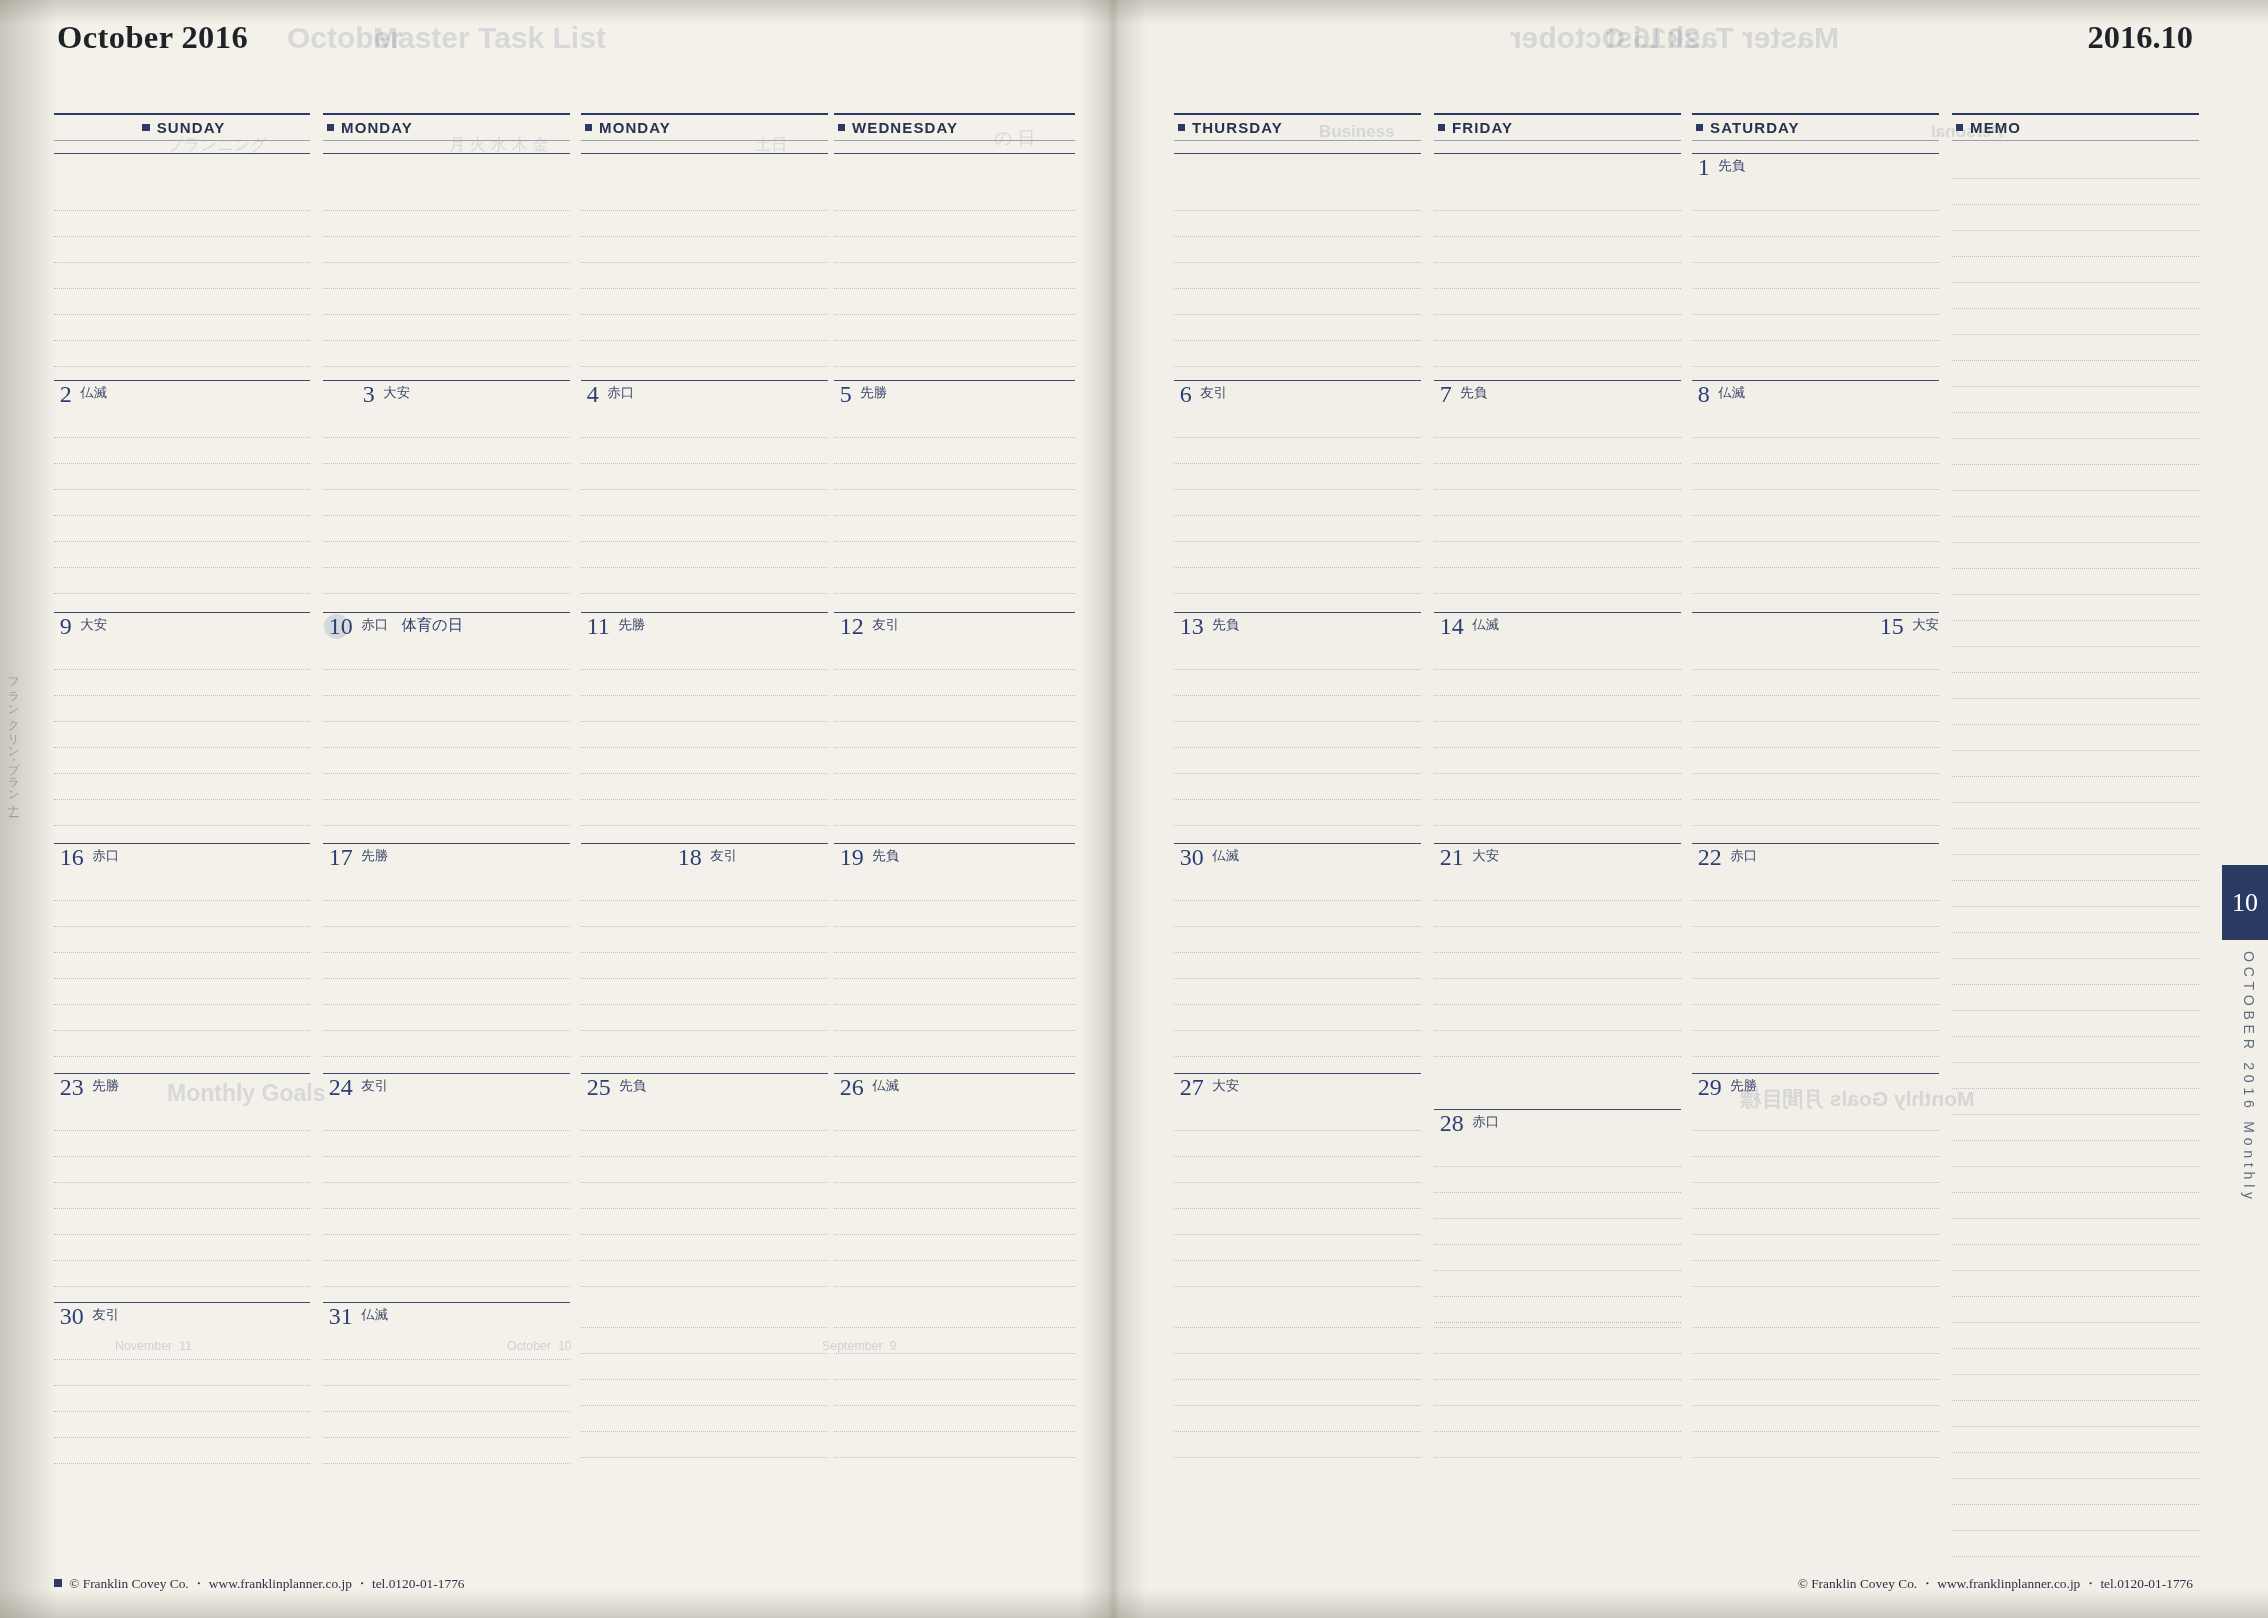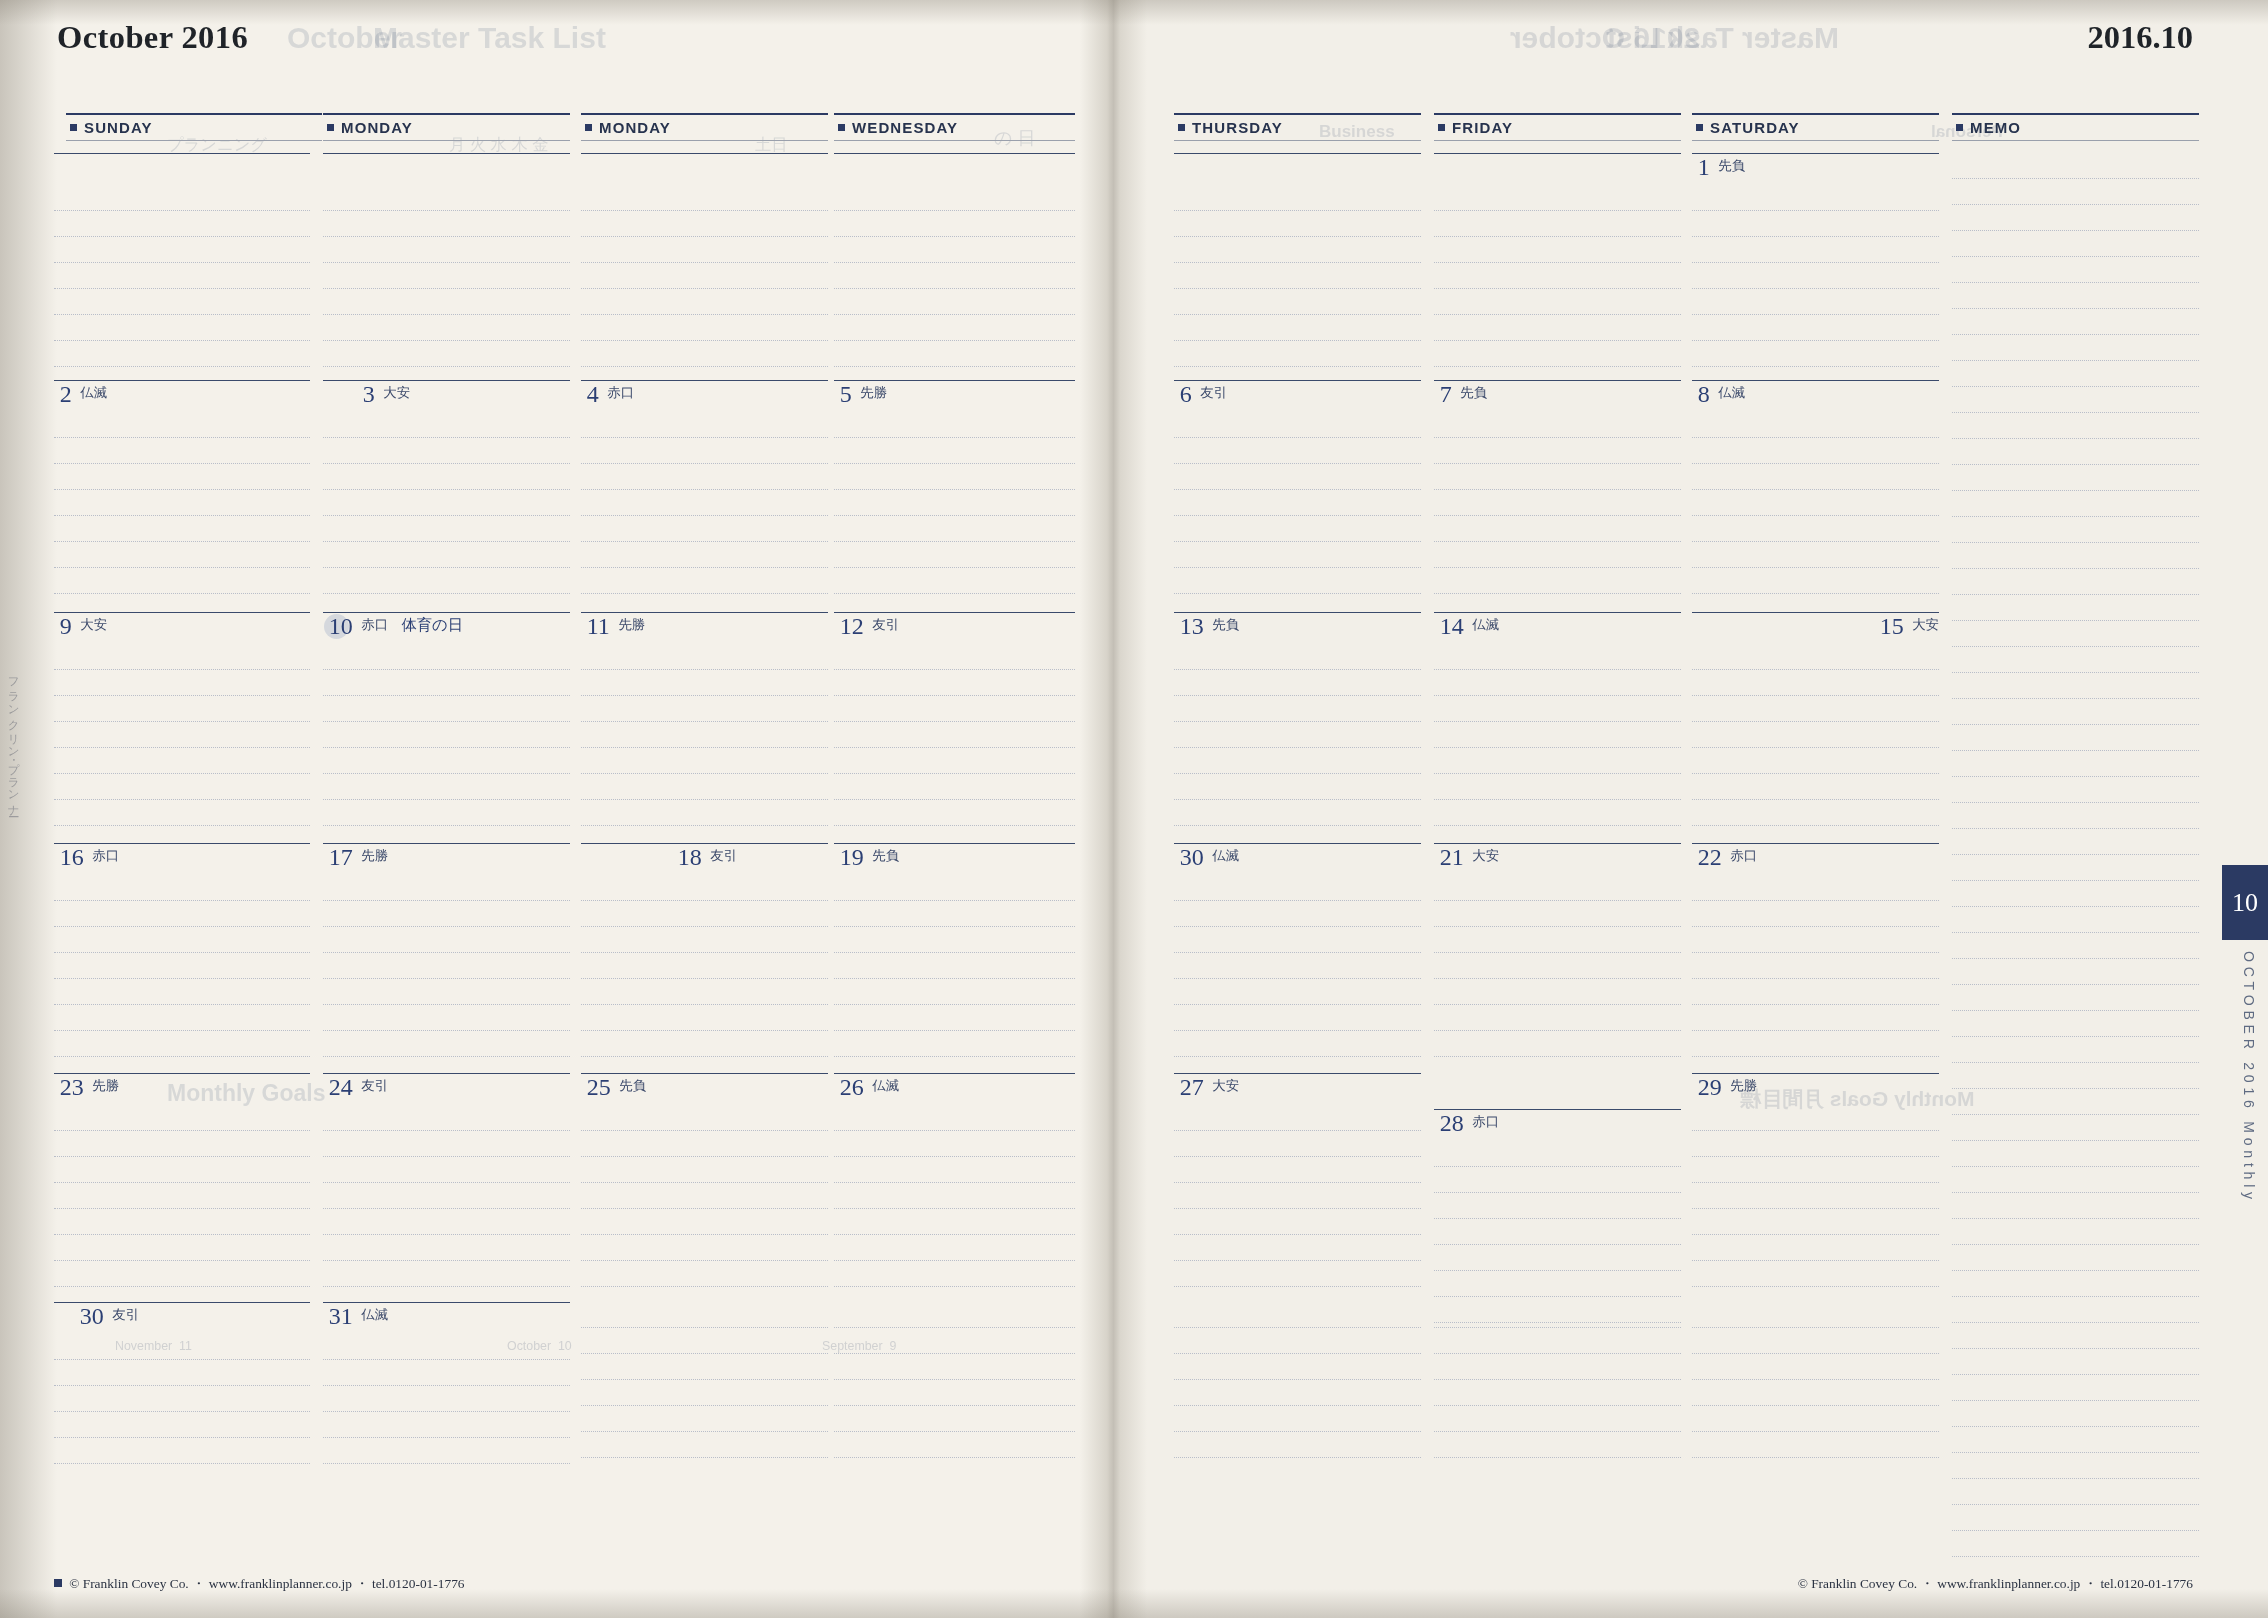--- a/index.html
+++ b/index.html
@@ -237,21 +237,21 @@
   <div class="ghost ghost-flip" style="left:1740px; top:1085px; font-size:21px;">Monthly Goals  月間目標</div>
   <div class="ghost" style="left:167px; top:134px; font-size:16.3px; font-weight:normal;">プランニング</div>
   <div class="ghost" style="left:449px; top:134px; font-size:16.3px; font-weight:normal;">月 火 水 木 金</div>
   <div class="ghost" style="left:755px; top:134px; font-size:16.3px; font-weight:normal;">土日</div>
   <div class="ghost" style="left:994px; top:126px; font-size:18px; font-weight:normal;">の 日</div>
 
   <div class="title-left">October 2016</div>
   <div class="title-right">2016.10</div>
 
   <div id="grid">
-      <div class="col" style="left: 66px; width: 256px;">
+      <div class="col" style="left: 54px; width: 256px; text-align: center;">
         <div class="col-head"><span class="sq"></span><span>SUNDAY</span></div>
       </div>
       <div class="col" style="left: 323px; width: 247px;">
         <div class="col-head"><span class="sq"></span><span>MONDAY</span></div>
       </div>
       <div class="col" style="left: 581px; width: 247px;">
         <div class="col-head"><span class="sq"></span><span>MONDAY</span></div>
       </div>
       <div class="col" style="left: 834px; width: 241px;">
         <div class="col-head"><span class="sq"></span><span>WEDNESDAY</span></div>
@@ -682,21 +682,21 @@
           <div class="rule"></div>
           <div class="rule"></div>
           <div class="rule"></div>
           <div class="rule"></div>
           <div class="rule"></div>
           <div class="rule"></div>
           <div class="rule"></div>
         </div>
       </div>
       <div class="day" style="left: 54px; width: 256px; top: 1302px; height: 172px;">
-        <div style="height: 29px; position: relative; z-index: 2; margin-left: 20px;"><span class="day-num">30</span><span class="day-rokuyou">友引</span></div>
+        <div style="height: 29px; position: relative; z-index: 2;"><span class="day-num">30</span><span class="day-rokuyou">友引</span></div>
         <div class="rules" style="top: 31px;">
           <div class="rule"></div>
           <div class="rule"></div>
           <div class="rule"></div>
           <div class="rule"></div>
           <div class="rule"></div>
         </div>
       </div>
       <div class="day" style="left: 323px; width: 247px; top: 1302px; height: 172px;">
         <div style="height: 29px; position: relative; z-index: 2;"><span class="day-num">31</span><span class="day-rokuyou">仏滅</span></div>

